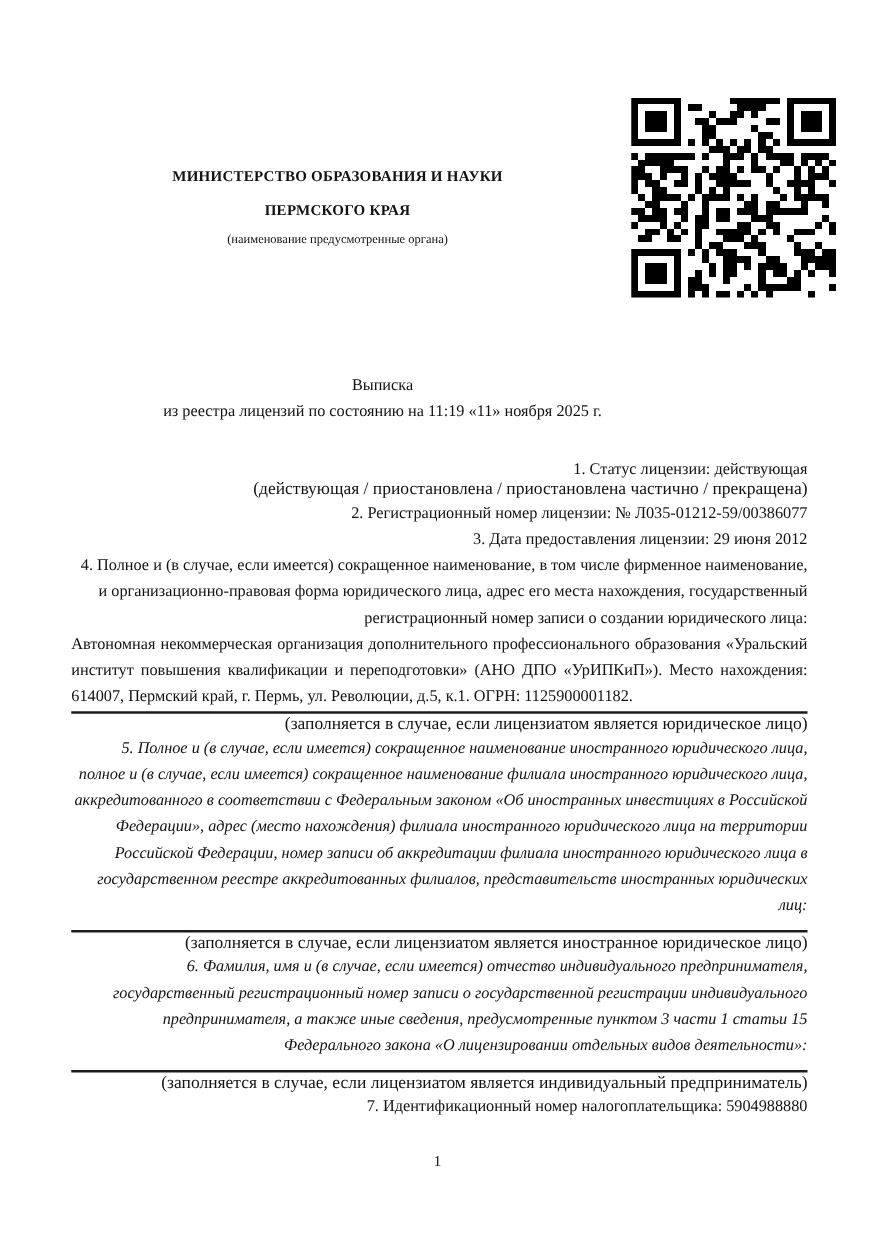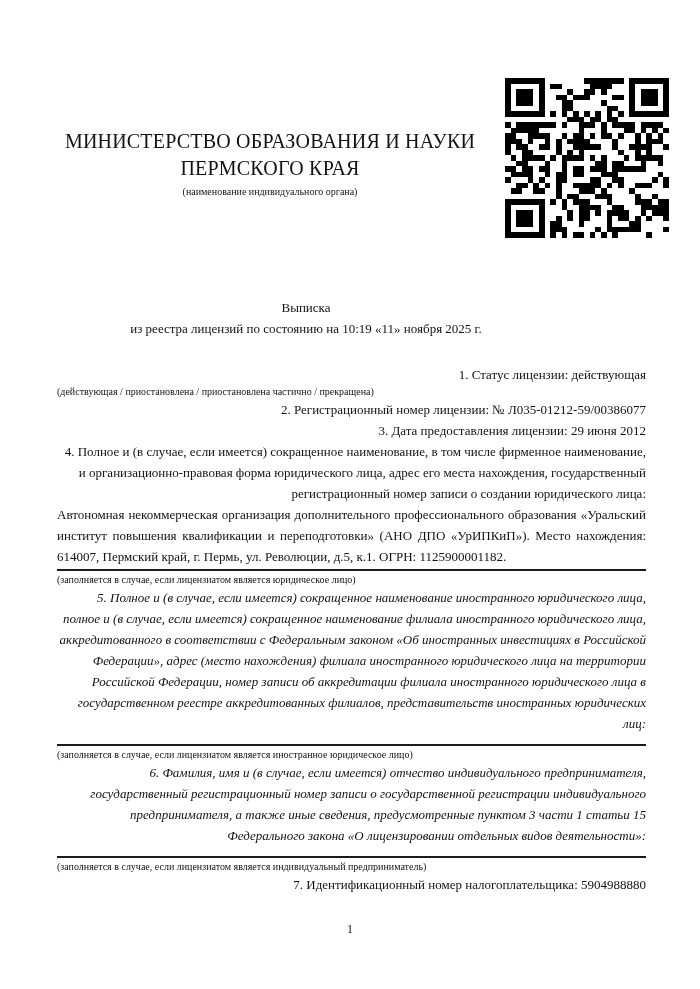--- a/index.html
+++ b/index.html
@@ -26,22 +26,22 @@
   }
   .qr-box svg { display: block; width: 100%; height: 100%; }
   .org-title {
     position: absolute;
     top: 128px;
     left: 40px;
     width: 460px;
     text-align: center;
   }
   .org-name {
-    font-weight: normal;
-    font-size: 20px;
+    font-weight: bold;
+    font-size: 12px;
     line-height: 27px;
     letter-spacing: 0.2px;
   }
   .org-caption {
     font-size: 10px;
     line-height: 13px;
     margin-top: 3px;
   }
   
   .doc-title {
@@ -58,22 +58,22 @@
     position: absolute;
     top: 364px;
     left: 57px;
     width: 589px;
     font-size: 13px;
     line-height: 21px;
   }
   .content p { margin: 0; }
   .para-just { text-align: justify; }
   .fill-caption {
-    text-align: left;
-    font-size: 10px;
+    text-align: right;
+    font-size: 14px;
     line-height: 14px;
   }
   .fill-rule {
     border: none;
     border-top: 2px solid #1b1b1b;
     margin: 0 0 2px 0;
   }
   .gap-half { height: 10px; }
   .item { margin: 0; text-align: right; }
   .m-item1-cap { margin-top: 0px; }
@@ -511,26 +511,26 @@
           <rect x="17" y="28" width="1" height="1"></rect>
           <rect x="19" y="28" width="1" height="1"></rect>
           <rect x="25" y="28" width="1" height="1"></rect>
         </g>
       </svg>
   </div>
 
   <div class="org-title">
     <div class="org-name">МИНИСТЕРСТВО ОБРАЗОВАНИЯ И НАУКИ</div>
     <div class="org-name">ПЕРМСКОГО КРАЯ</div>
-    <div class="org-caption">(наименование индивидуального органа)</div>
+    <div class="org-caption">(наименование предусмотренные органа)</div>
   </div>
 
   <div class="doc-title">
     <div>Выписка</div>
-    <div>из реестра лицензий по состоянию на 10:19 «11» ноября 2025 г.</div>
+    <div>из реестра лицензий по состоянию на 11:19 «11» ноября 2025 г.</div>
   </div>
 
   <div class="content">
 
     <p class="item">1. Статус лицензии: действующая</p>
     <div class="fill-caption m-item1-cap">(действующая / приостановлена / приостановлена частично / прекращена)</div>
 
     <p class="item m-item2">2. Регистрационный номер лицензии: № Л035-01212-59/00386077</p>
 
     <p class="item m-item3">3. Дата предоставления лицензии: 29 июня 2012</p>

